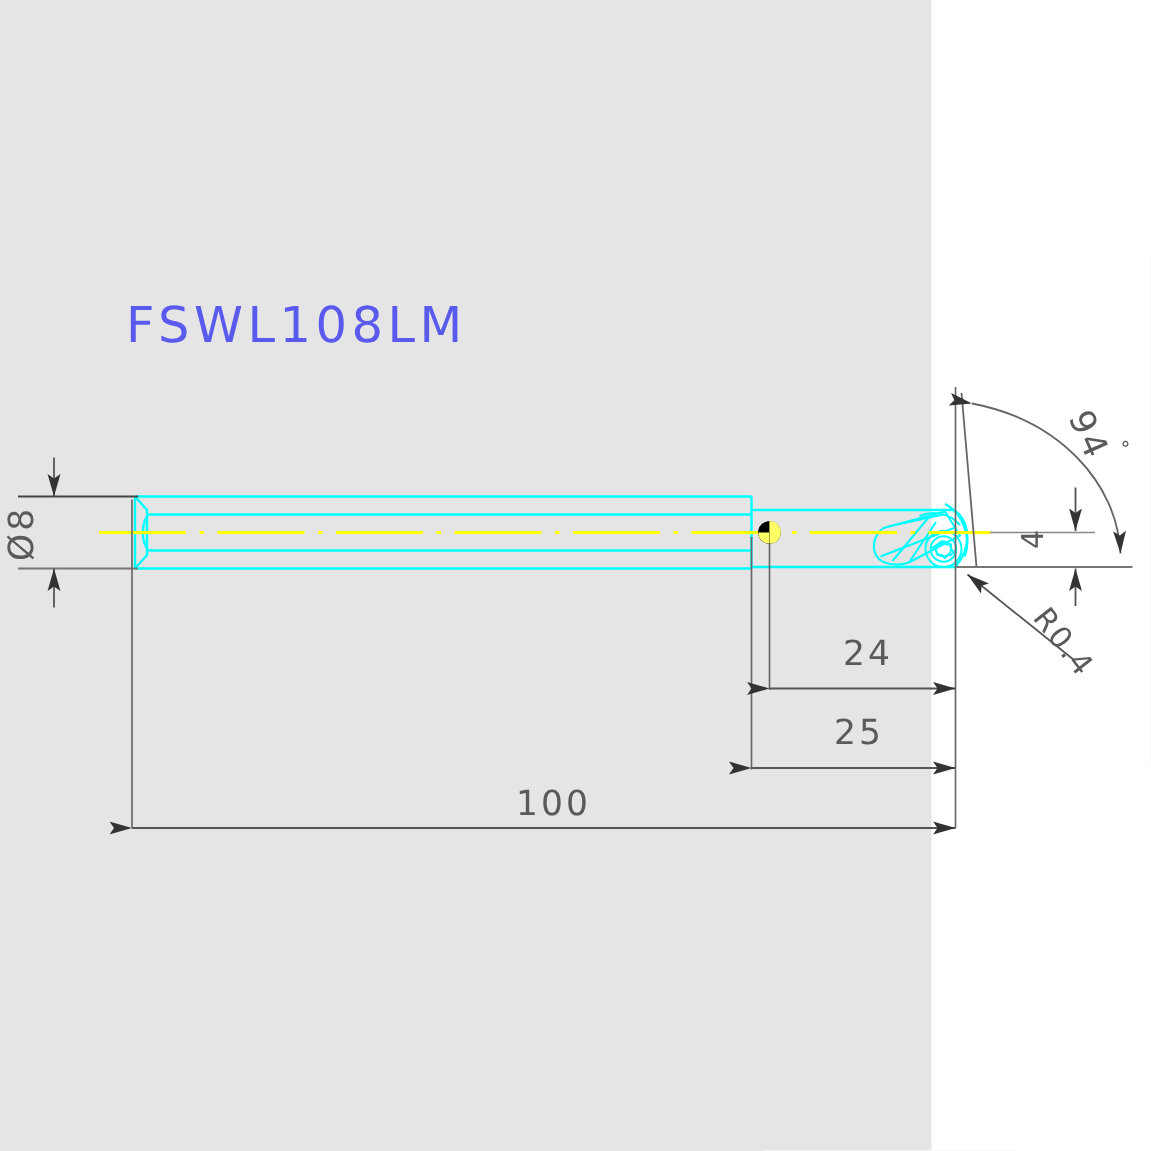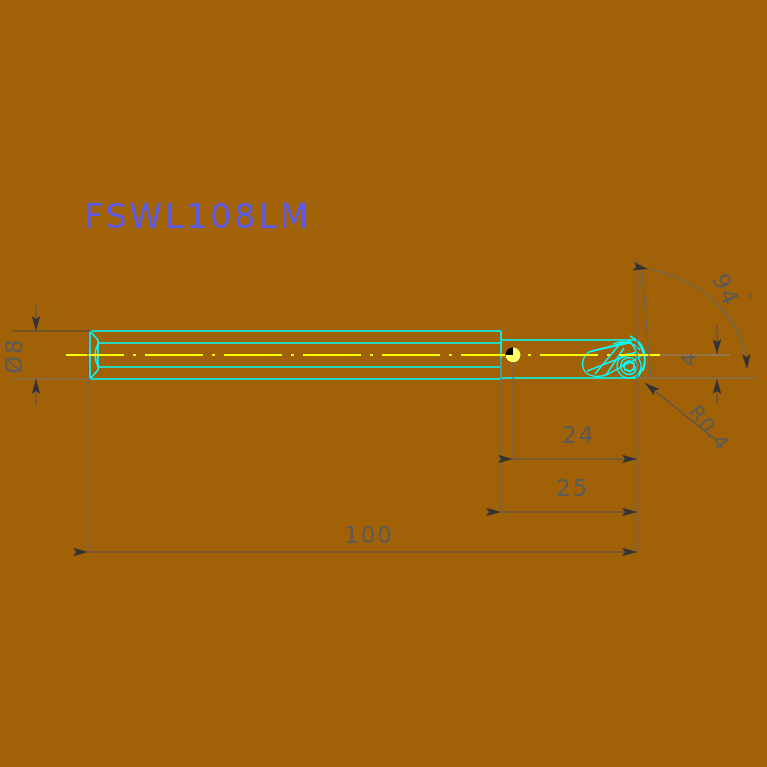--- a/index.html
+++ b/index.html
@@ -8,23 +8,23 @@
     background: #ffffff;
   }
   body {
     width: 767px;
     height: 767px;
     font-family: "DejaVu Sans", sans-serif;
     overflow: hidden;
   }
   #drawing-root {
     position: relative;
-    width: 767px;
+    width: 621px;
     height: 767px;
-    background: #a16207;
+    background: #e5e5e5;
   }
   svg.cad {
     position: absolute;
     left: 0;
     top: 0;
     width: 767px;
     height: 767px;
     display: block;
   }
   text {

